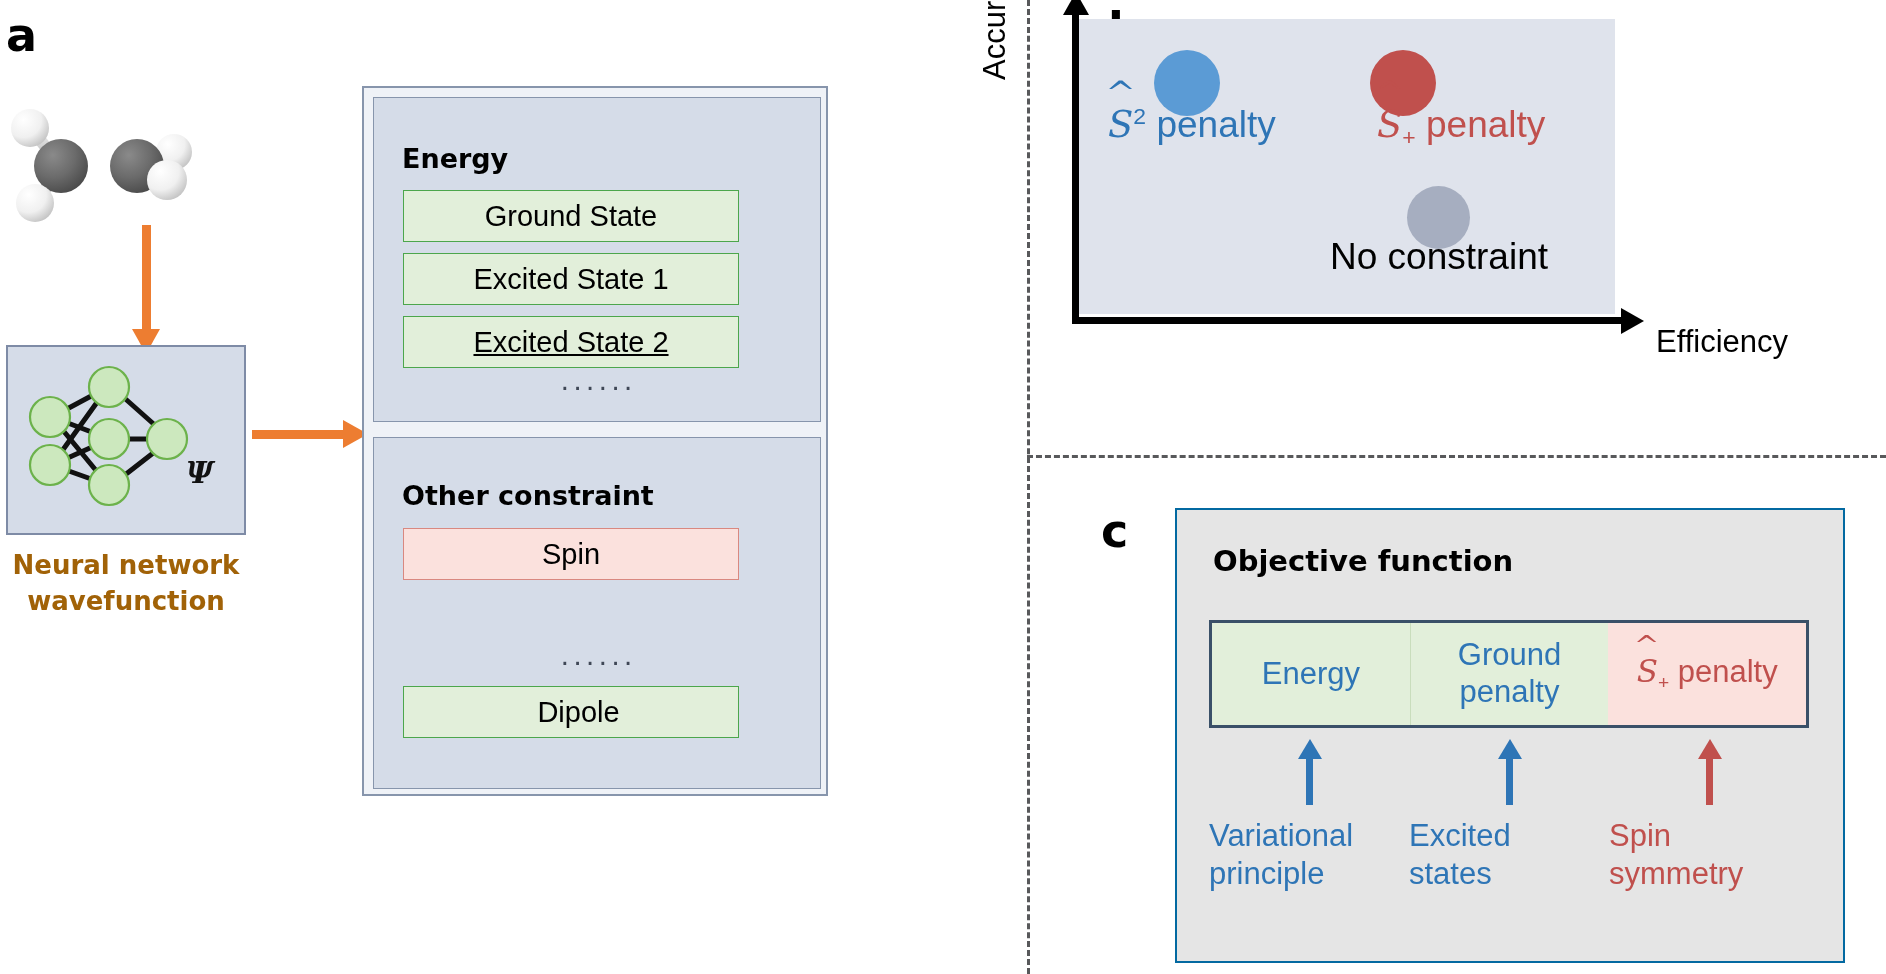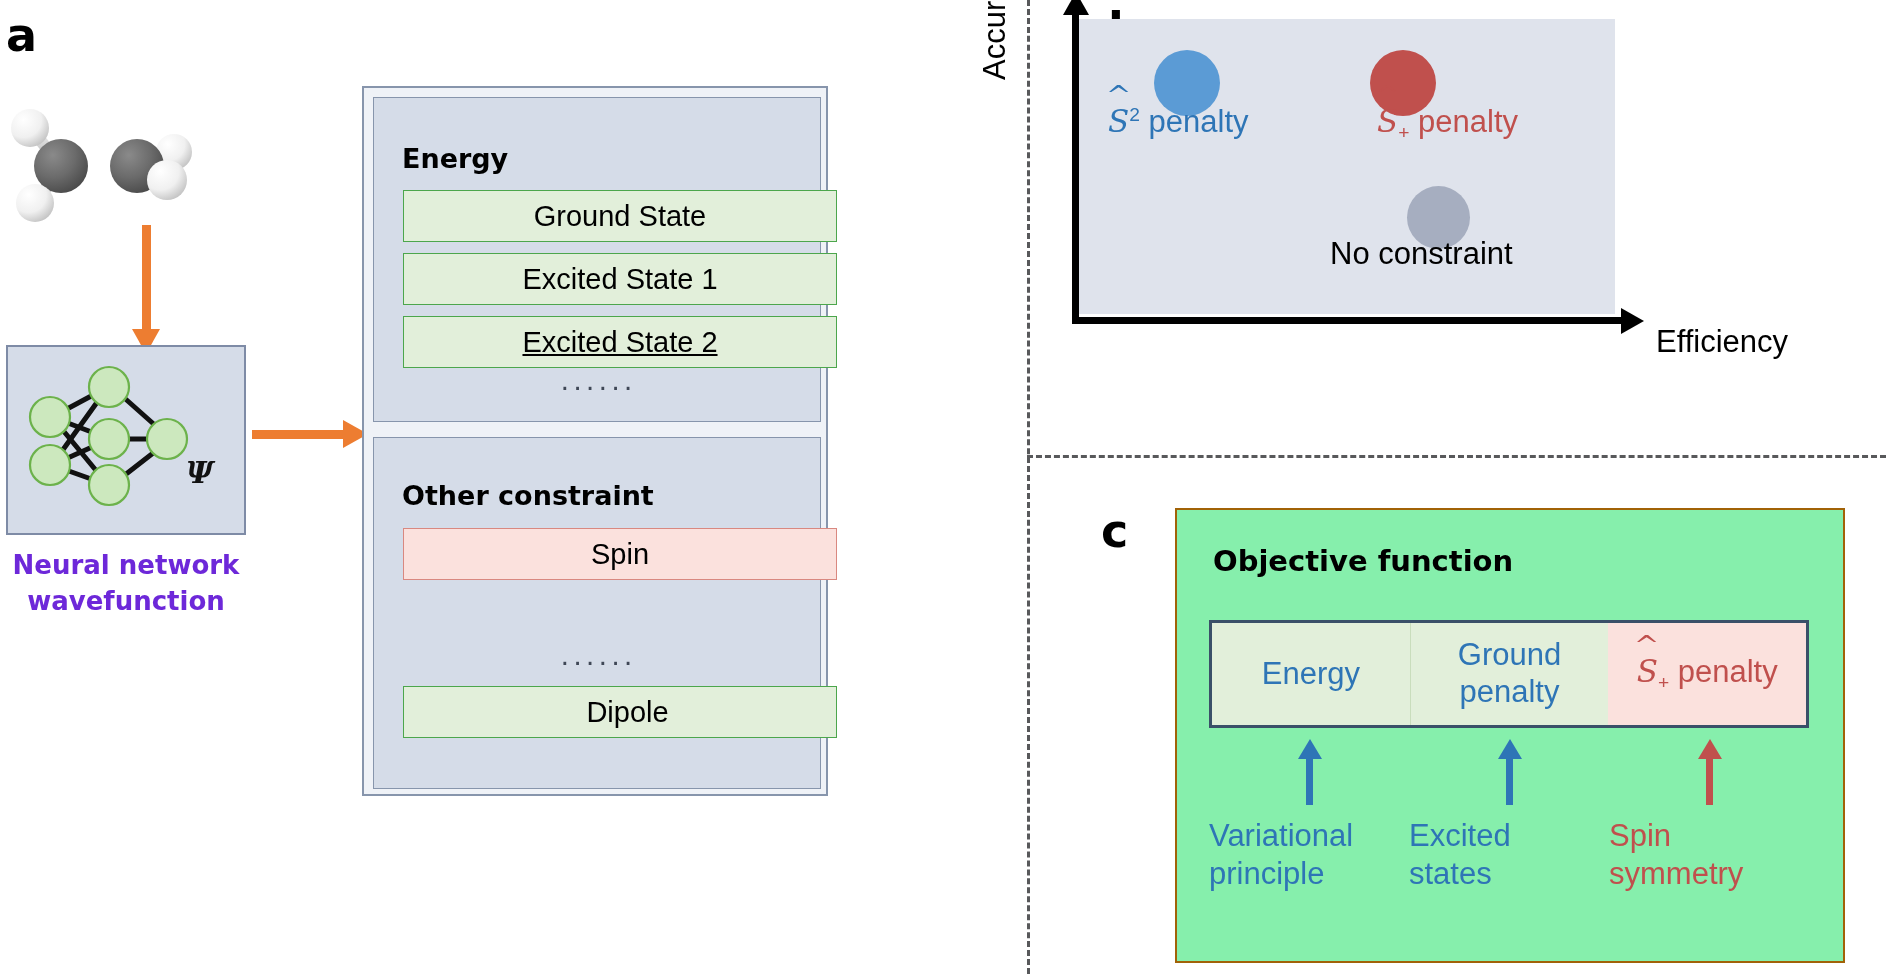--- a/index.html
+++ b/index.html
@@ -95,21 +95,21 @@
   }
   #nn-caption {
     position: absolute;
     left: 0px; top: 548px;
     width: 252px;
     text-align: center;
     font-family: "DejaVu Sans", sans-serif;
     font-weight: bold;
     font-size: 26px;
     line-height: 1.38;
-    color: #6d28d9;
+    color: #a16207;
   }
 
   
   #obs-card {
     position: absolute;
     left: 362px; top: 86px;
     width: 466px; height: 710px;
     background: #EFF2F7;
     border: 2px solid #8795AC;
     box-sizing: border-box;
@@ -130,21 +130,21 @@
     font-family: "DejaVu Sans", sans-serif;
     font-weight: bold;
     font-size: 27px;
     color: #000;
   }
   #group-energy .group-title { top: 45px; }
   #group-other  .group-title { top: 42px; }
   .chip {
     position: absolute;
     left: 29px;
-    width: 434px;
+    width: 336px;
     height: 52px;
     box-sizing: border-box;
     display: flex;
     align-items: center;
     justify-content: center;
     font-size: 29px;
     color: #000;
   }
   .chip.green { background: #E2EFDA; border: 1.2px solid #4CA64C; }
   .chip.pink  { background: #FBE1DD; border: 1.2px solid #D98880; }
@@ -207,21 +207,21 @@
     font-size: 31px;
     color: #000;
     white-space: nowrap;
   }
   .bubble {
     position: absolute;
     border-radius: 50%;
   }
   .bubble-label {
     position: absolute;
-    font-size: 31px;
+    font-size: 37px;
     white-space: nowrap;
   }
   .hat { position: relative; }
   .hat::after {
     content: "^";
     position: absolute;
     left: 50%;
     top: -0.80em;
     transform: translateX(-52%) scaleX(1.15);
     font-size: 0.86em;
@@ -230,22 +230,22 @@
   }
   .ital { font-family: "DejaVu Serif", serif; font-style: italic; }
   sup.sm { font-size: 0.62em; vertical-align: super; }
   sub.sm { font-size: 0.62em; vertical-align: sub; }
 
   
   #panel-c-card {
     position: absolute;
     left: 1175px; top: 508px;
     width: 670px; height: 455px;
-    background: #86efac;
-    border: 2px solid #a16207;
+    background: #e5e5e5;
+    border: 2px solid #0369a1;
     box-sizing: border-box;
   }
   #c-title {
     position: absolute;
     left: 36px; top: 34px;
     font-family: "DejaVu Sans", sans-serif;
     font-weight: bold;
     font-size: 29px;
     color: #000;
   }

